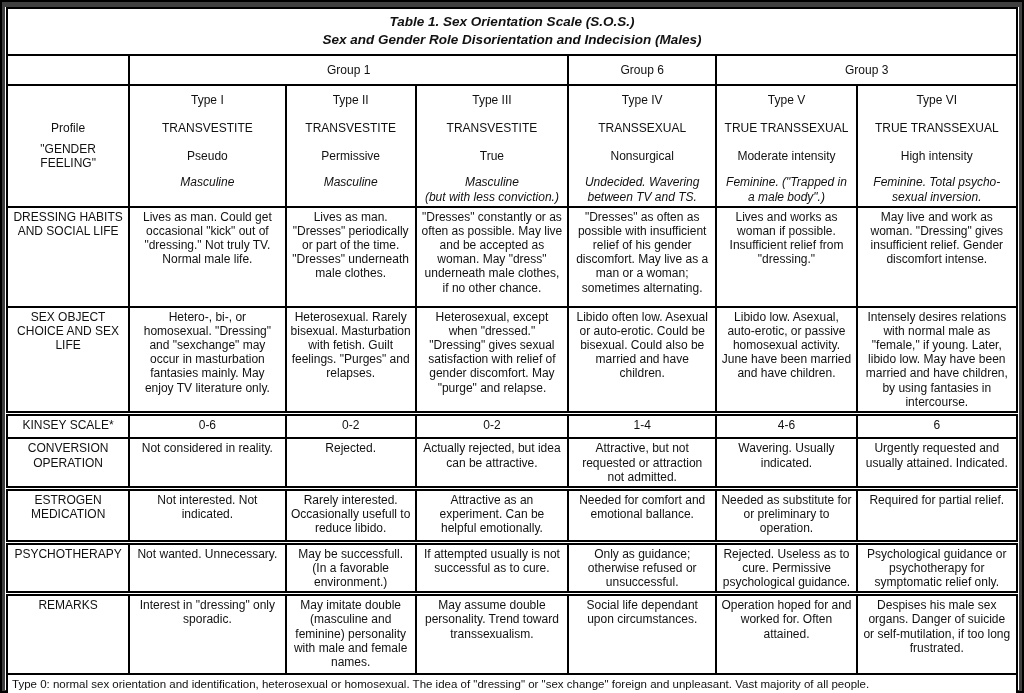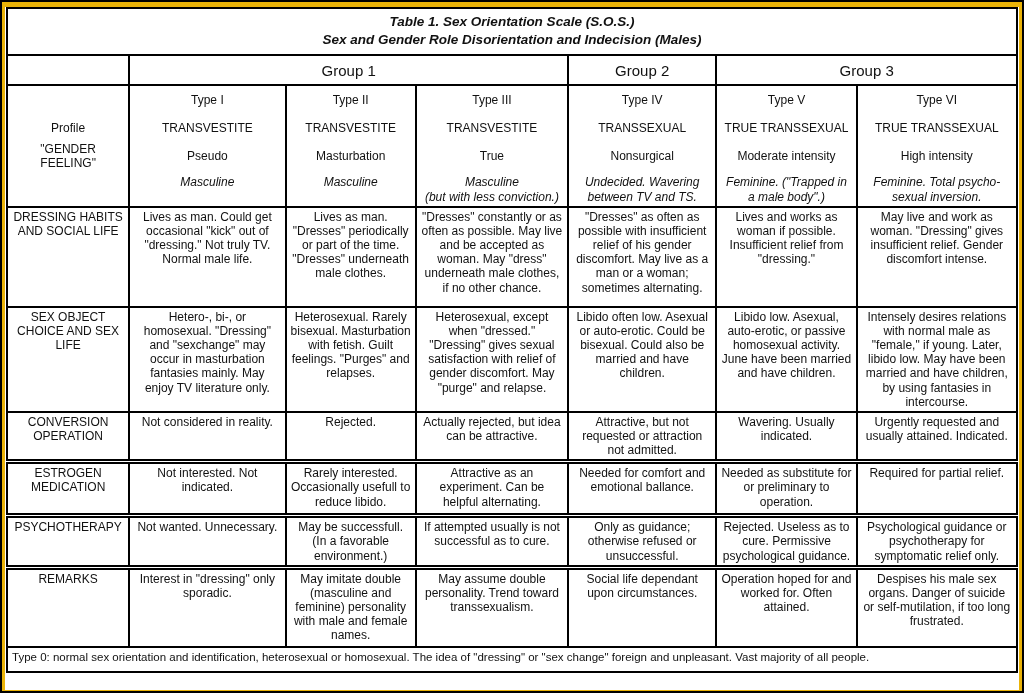--- a/index.html
+++ b/index.html
@@ -6,21 +6,21 @@
     margin: 0; padding: 0;
     background: #ffffff;
     font-family: "Liberation Sans", sans-serif;
     color: #111111;
   }
   .canvas {
     width: 1024px; height: 693px;
     box-sizing: border-box;
     border: 2px solid #000;
     padding: 3px;
-    background: #eab308;
+    background: #404040;
   }
   .frame {
     width: 100%; height: 100%;
     box-sizing: border-box;
     background: #fff;
   }
   table.sos {
     border-collapse: collapse;
     table-layout: fixed;
     width: 1012px;
@@ -45,21 +45,21 @@
   .title-line {
     font-weight: bold;
     font-style: italic;
     font-size: 13.5px;
     line-height: 1.35;
   }
   
   tr.group-row td {
     height: 30px;
     vertical-align: middle;
-    font-size: 15px;
+    font-size: 12px;
   }
   
   tr.profile-row td { padding-top: 0; }
   .pline {
     height: 28px;
     display: flex;
     align-items: center;
     justify-content: center;
     text-align: center;
   }
@@ -115,40 +115,40 @@
           <tr class="title-row">
     <td colspan="7">
       <div class="title-line">Table 1. Sex Orientation Scale (S.O.S.)</div>
       <div class="title-line">Sex and Gender Role Disorientation and Indecision (Males)</div>
     </td>
   </tr>
 
   <tr class="group-row">
     <td class="label-col"></td>
     <td colspan="3">Group 1</td>
-    <td class="bl-thick">Group 2</td>
+    <td class="bl-thick">Group 6</td>
     <td colspan="2" class="bl-thick">Group 3</td>
   </tr>
 
   <tr class="profile-row">
     <td class="label-col">
       <div class="pline"></div>
       <div class="pline">Profile</div>
       <div class="pline">"GENDER FEELING"</div>
     </td>
     <td>
       <div class="pline">Type I</div>
       <div class="pline">TRANSVESTITE</div>
       <div class="pline">Pseudo</div>
       <div class="pline wrap">Masculine</div>
     </td>
     <td>
       <div class="pline">Type II</div>
       <div class="pline">TRANSVESTITE</div>
-      <div class="pline">Masturbation</div>
+      <div class="pline">Permissive</div>
       <div class="pline wrap">Masculine</div>
     </td>
     <td class="bl-double">
       <div class="pline">Type III</div>
       <div class="pline">TRANSVESTITE</div>
       <div class="pline">True</div>
       <div class="pline wrap">Masculine
 (but with less conviction.)</div>
     </td>
     <td class="bl-thick">
@@ -184,36 +184,45 @@
   <tr class="r-sexobject">
     <td class="label-col">SEX OBJECT CHOICE AND SEX LIFE</td>
     <td>Hetero-, bi-, or homosexual. "Dressing" and "sexchange" may occur in masturbation fantasies mainly. May enjoy TV literature only.</td>
     <td>Heterosexual. Rarely bisexual. Masturbation with fetish. Guilt feelings. "Purges" and relapses.</td>
     <td class="bl-double">Heterosexual, except when "dressed." "Dressing" gives sexual satisfaction with relief of gender discomfort. May "purge" and relapse.</td>
     <td class="bl-thick">Libido often low. Asexual or auto-erotic. Could be bisexual. Could also be married and have children.</td>
     <td class="bl-thick">Libido low. Asexual, auto-erotic, or passive homosexual activity. June have been married and have children.</td>
     <td>Intensely desires relations with normal male as "female," if young. Later, libido low. May have been married and have children, by using fantasies in intercourse.</td>
   </tr>
 
+  <tr class="r-kinsey bt-double">
+    <td class="label-col">KINSEY SCALE*</td>
+    <td>0-6</td>
+    <td>0-2</td>
+    <td class="bl-double">0-2</td>
+    <td class="bl-thick">1-4</td>
+    <td class="bl-thick">4-6</td>
+    <td>6</td>
+  </tr>
 
   <tr class="r-conversion">
     <td class="label-col">CONVERSION OPERATION</td>
     <td>Not considered in reality.</td>
     <td>Rejected.</td>
     <td class="bl-double">Actually rejected, but idea can be attractive.</td>
     <td class="bl-thick">Attractive, but not requested or attraction not admitted.</td>
     <td class="bl-thick">Wavering. Usually indicated.</td>
     <td>Urgently requested and usually attained. Indicated.</td>
   </tr>
 
   <tr class="r-estrogen bt-double">
     <td class="label-col">ESTROGEN MEDICATION</td>
     <td>Not interested. Not indicated.</td>
     <td>Rarely interested. Occasionally usefull to reduce libido.</td>
-    <td class="bl-double">Attractive as an experiment. Can be helpful alternating.</td>
+    <td class="bl-double">Attractive as an experiment. Can be helpful emotionally.</td>
     <td class="bl-thick">Needed for comfort and emotional ballance.</td>
     <td class="bl-thick">Needed as substitute for or preliminary to operation.</td>
     <td>Required for partial relief.</td>
   </tr>
 
   <tr class="r-psycho bt-double">
     <td class="label-col">PSYCHOTHERAPY</td>
     <td>Not wanted. Unnecessary.</td>
     <td>May be successfull. (In a favorable environment.)</td>
     <td class="bl-double">If attempted usually is not successful as to cure.</td>

